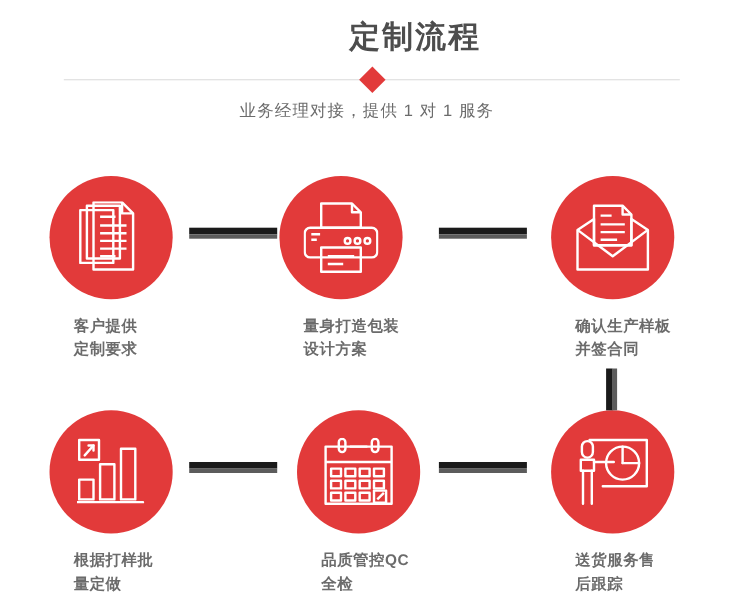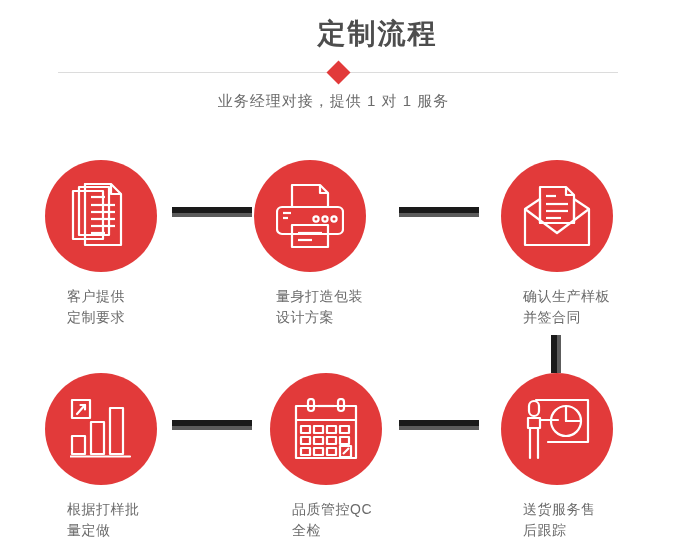--- a/index.html
+++ b/index.html
@@ -100,20 +100,21 @@
     transform: translate(-50%, -50%);
   }
   .step-label {
     margin-top: 14px;
     margin-left: 22px;
     font-size: 14px;
     color: #6b6b6b;
     line-height: 21px;
     letter-spacing: 0.5px;
     white-space: pre-line;
+    font-weight: bold;
   }
 
   
   .step-1 { left: 45px;  top: 160px; }
   .step-2 { left: 254px; top: 160px; }
   .step-3 { left: 501px; top: 160px; }
   .step-4 { left: 45px;  top: 373px; }
   .step-5 { left: 270px; top: 373px; }
   .step-6 { left: 501px; top: 373px; }
 

